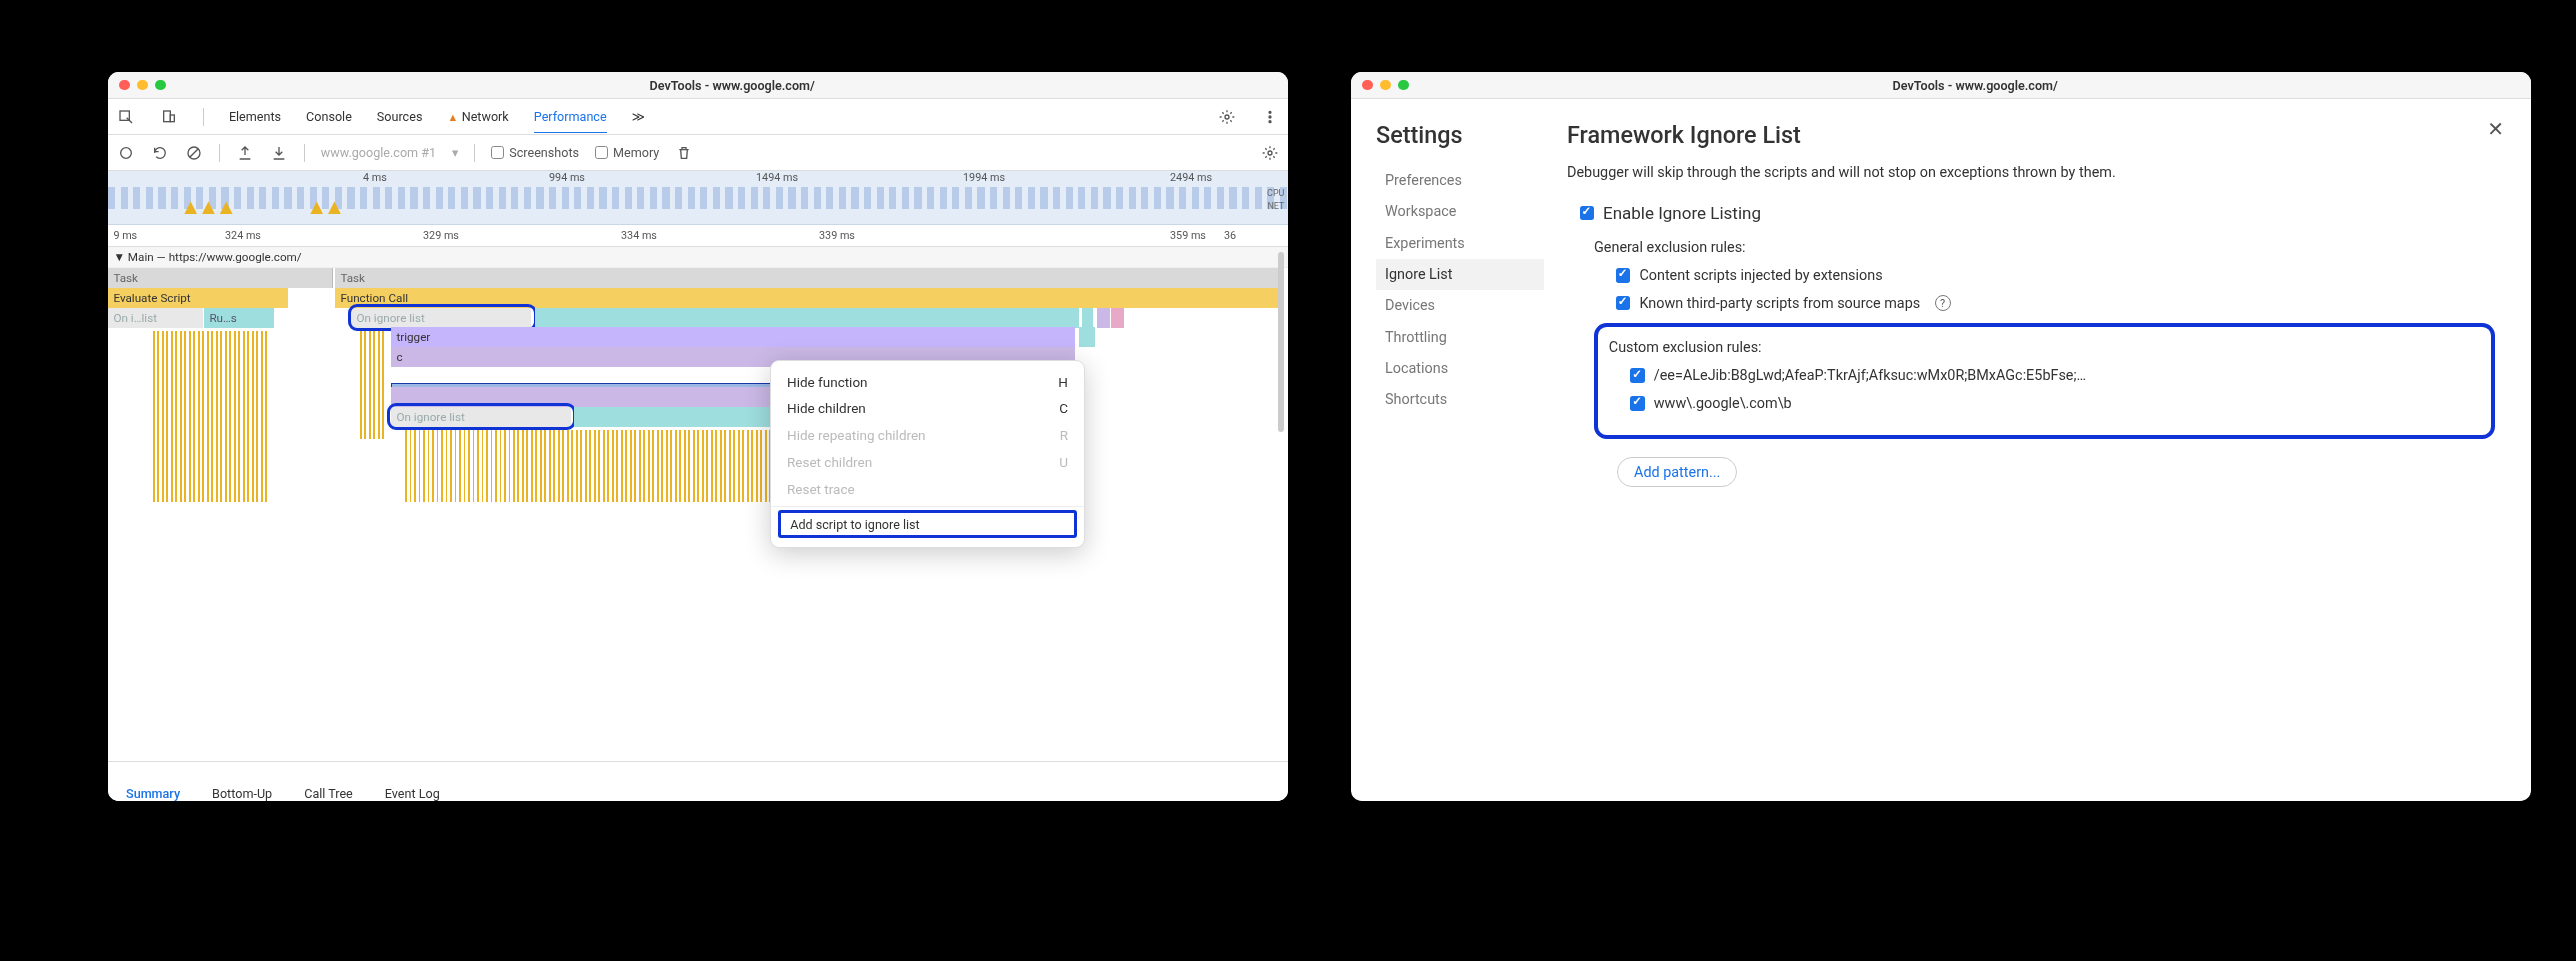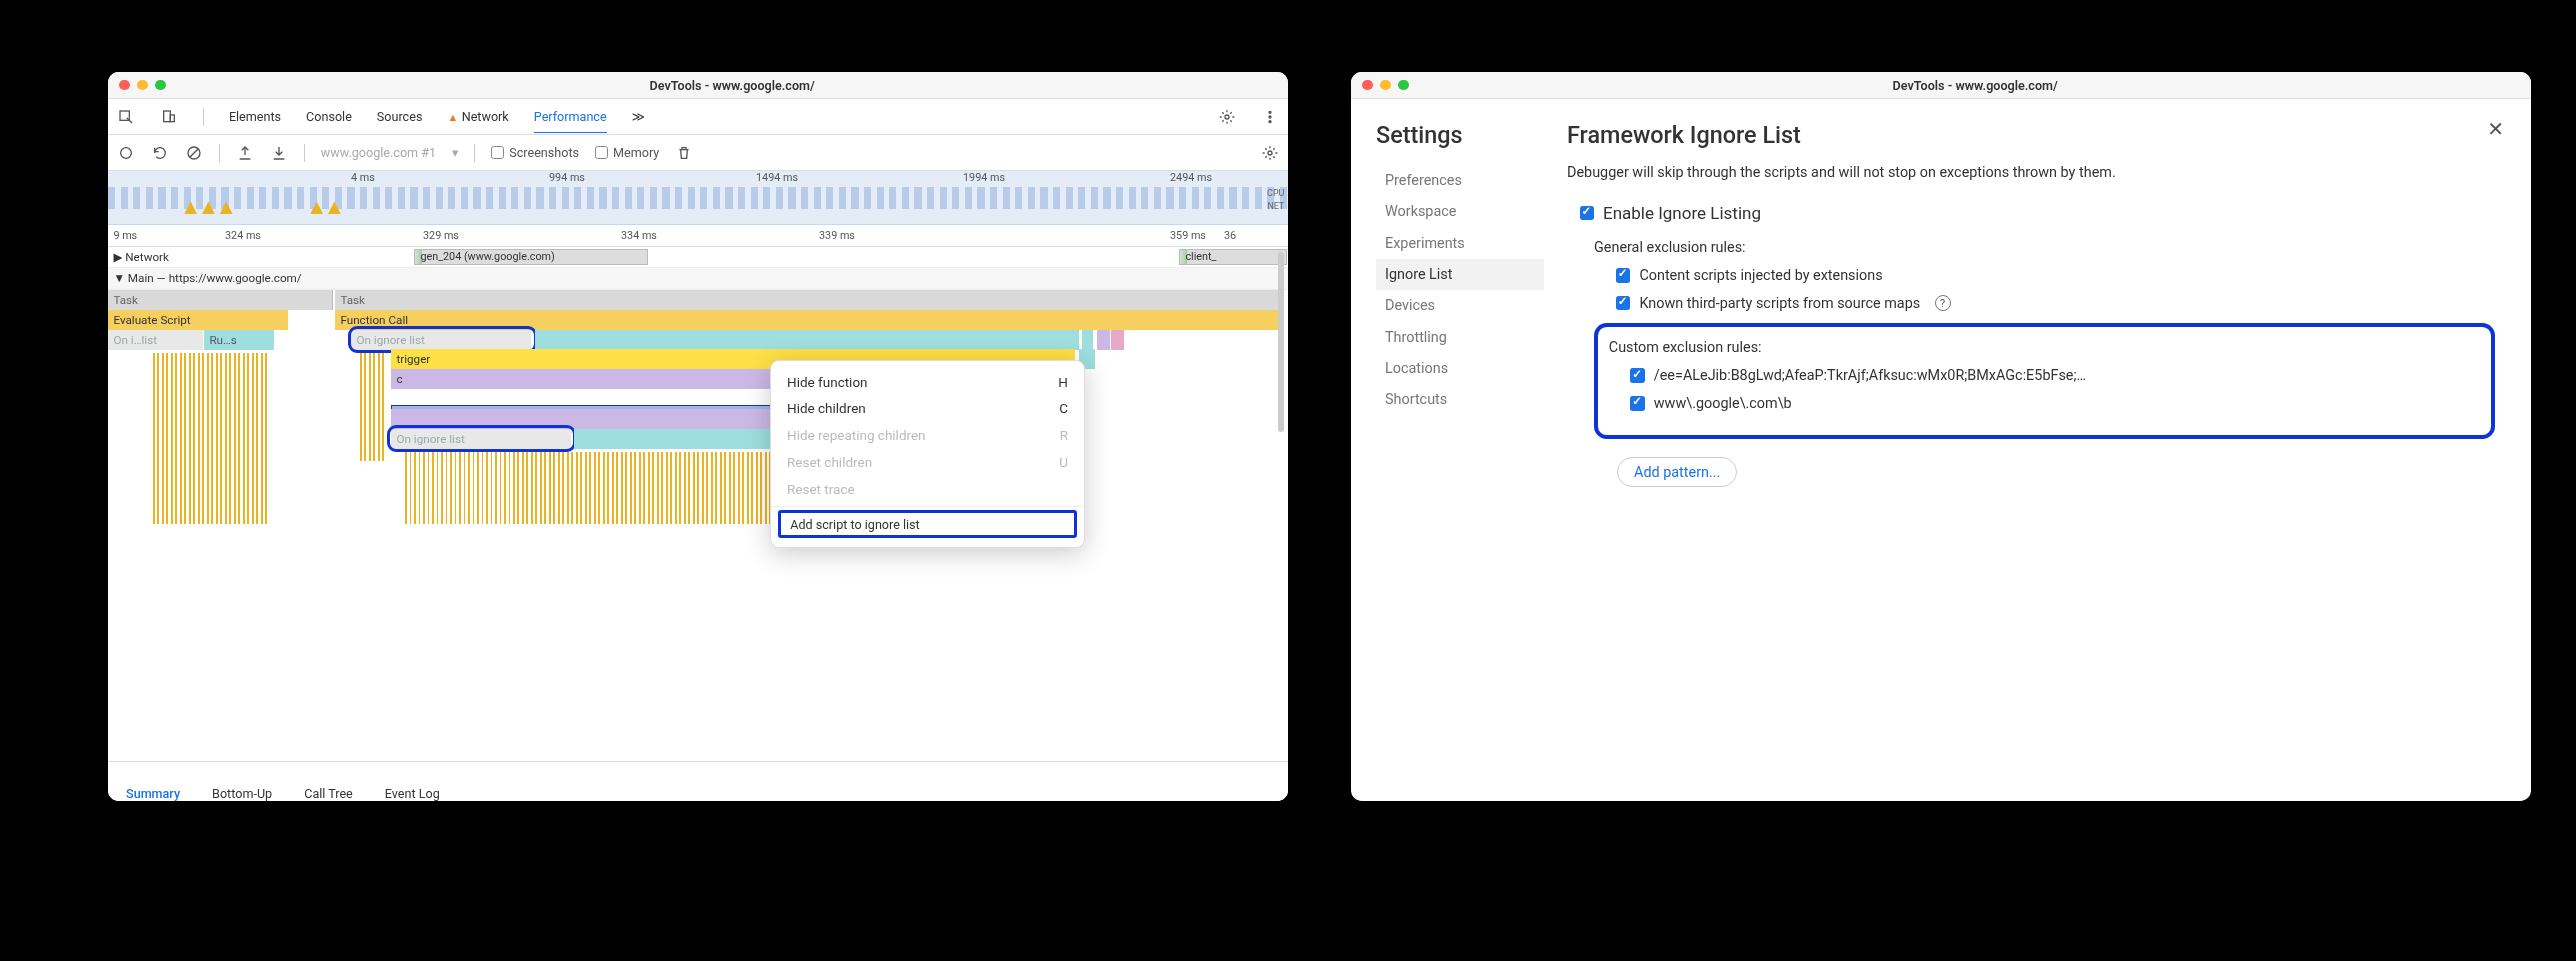--- a/index.html
+++ b/index.html
@@ -85,21 +85,21 @@
   }
   .net-bar { position:absolute; left:306px; height:16px; background:linear-gradient(90deg,#ddd 0,#9ccf9c 7.2px,#ddd 7.2px); border:0.5px solid #bbb; width:234px; display:flex; align-items:center; padding:0 5.4px; font-size:10.8px;}
   .net-bar.right { left:1071px; width:108px; }
 
   .flame { position:relative; height:234px; }
   .fbar { position:absolute; height:20px; font-size:11.7px; line-height:20px; padding:0 5.4px; overflow:hidden; white-space:nowrap; }
   .c-grey { background:#d9d9d9; color:#666; border-right:0.9px solid #bbb;}
   .c-yellow { background:#f5d061; }
   .c-teal { background:#9edede; color:#556;}
   .c-ignore { background:#e8e8e8; color:#9aa;}
-  .c-green { background:#fde047;}
+  .c-green { background:#c4b5fd;}
   .c-purple { background:#cbb8e6;}
   .c-blue-sel { background:#9bb7e6; border:0.9px solid #1a37a8;}
   .hl { border:3.6px solid #1033d6; border-radius:9px; position:absolute; pointer-events:none;}
   .flame-strip { position:absolute; background:repeating-linear-gradient(90deg,#eab324 0,#eab324 1.8px,transparent 1.8px,transparent 4.5px); }
 
   .context-menu {
     position:absolute; left:662px; top:288px; width:315px;
     background:#fff; border-radius:9px; box-shadow:0 5.4px 27px rgba(0,0,0,0.2);
     padding:7.2px 0; border:0.9px solid #ddd; z-index:50;
   }
@@ -236,21 +236,21 @@
     <span class="spacer"></span>
     <span class="icon-btn">
         <svg viewBox="0 0 24 24">
           <circle cx="12" cy="12" r="3"></circle>
           <path d="M12 2v3M12 19v3M4 12H1M23 12h-3M5 5l2 2M17 17l2 2M5 19l2-2M17 7l2-2"></path>
         </svg>
       </span>
   </div>
 
   <div class="timeline">
-    <span class="tick" style="left:243px">4 ms</span>
+    <span class="tick" style="left:255px">4 ms</span>
     <span class="tick" style="left:441px">994 ms</span>
     <span class="tick" style="left:648px">1494 ms</span>
     <span class="tick" style="left:855px">1994 ms</span>
     <span class="tick" style="left:1062px">2494 ms</span>
     <div class="marks"></div>
     <div class="spike" style="left:72px">▲▲▲</div>
     <div class="spike" style="left:198px">▲▲</div>
     <div class="cpu-net">
       <div>CPU</div>
       <div>NET</div>
@@ -260,25 +260,20 @@
   <div class="ruler">
     <span style="left:5.4px">9 ms</span>
     <span style="left:117px">324 ms</span>
     <span style="left:315px">329 ms</span>
     <span style="left:513px">334 ms</span>
     <span style="left:711px">339 ms</span>
     <span style="left:1062px">359 ms</span>
     <span style="left:1116px">36</span>
   </div>
 
-  <div class="track-row">
-    <span>▶ Network</span>
-    <span class="net-bar">gen_204 (www.google.com)</span>
-    <span class="net-bar right">client_</span>
-  </div>
   <div class="track-row" style="background:#f6f6f6">
     <span>▼ Main — https://www.google.com/</span>
   </div>
 
   <div class="flame">
 
     <div class="fbar c-grey" style="left:0; top:0; width:225px;">Task</div>
     <div class="fbar c-grey" style="left:227px; top:0; width:945px;">Task</div>
 
     <div class="fbar c-yellow" style="left:0; top:20px; width:180px;">Evaluate Script</div>

